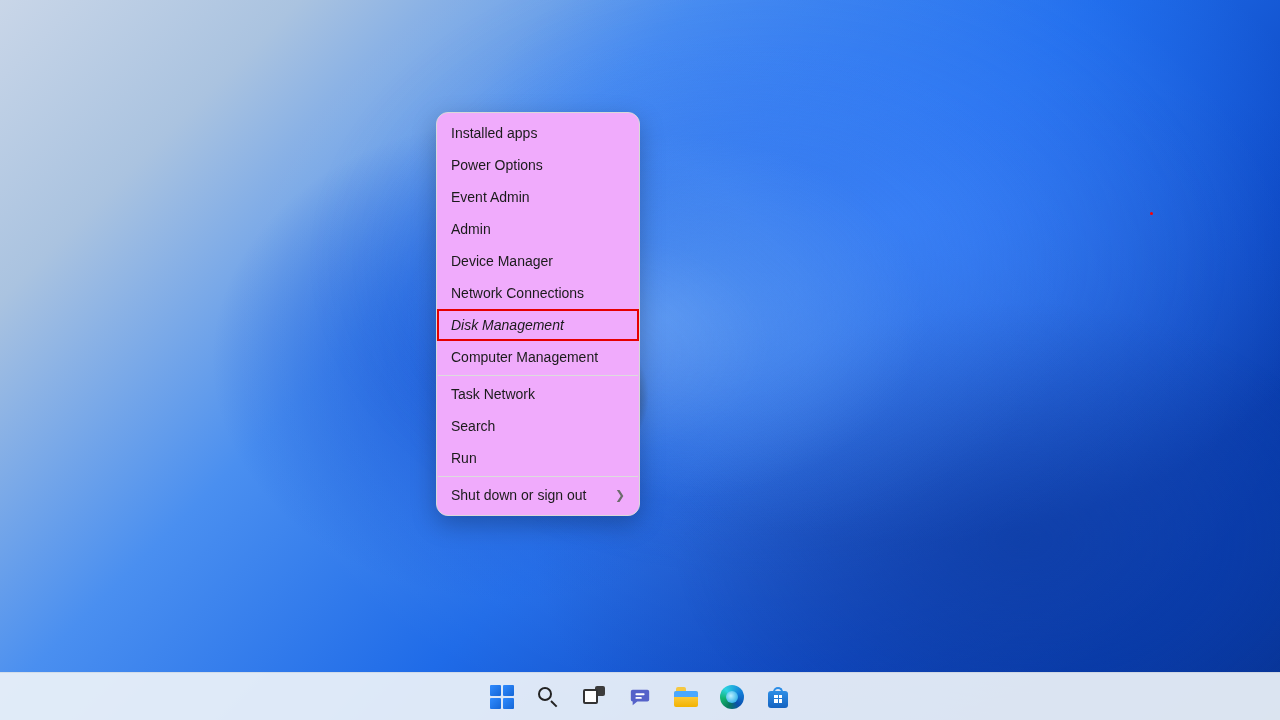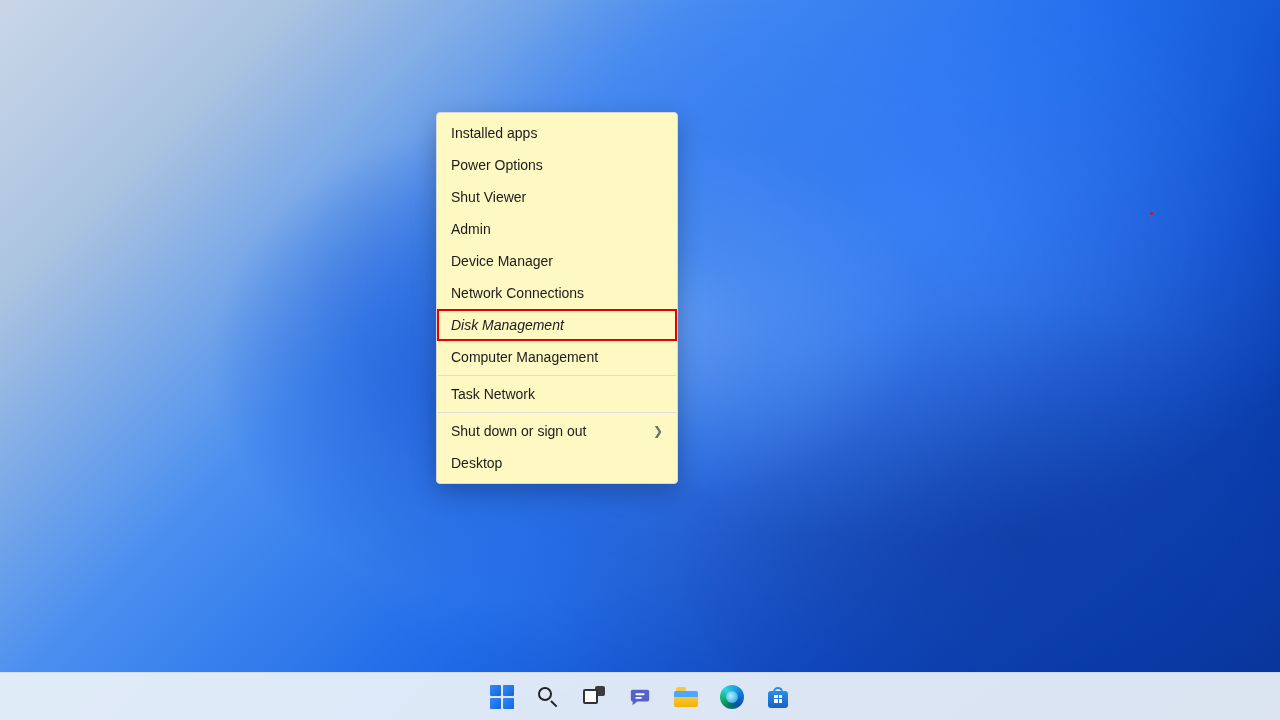--- a/index.html
+++ b/index.html
@@ -35,24 +35,24 @@
     width: 3px; height: 3px;
     background: #ff0000;
     border-radius: 50%;
   }
 
   
   .context-menu {
     position: absolute;
     left: 436px;
     top: 112px;
-    width: 242px;
-    background: #fef9c3;
+    width: 204px;
+    background: #f0abfc;
     border: 1px solid #d9d9d9;
-    border-radius: 4px;
+    border-radius: 12px;
     box-shadow: 0 8px 24px rgba(0,0,0,0.25);
     padding: 4px 0;
     font-size: 14px;
     color: #1b1b1b;
   }
   .menu-item {
     display: flex;
     align-items: center;
     justify-content: space-between;
     height: 32px;
@@ -138,48 +138,51 @@
 </div>
 
 <div class="context-menu">
   <div class="menu-item">
     <span>Installed apps</span>
   </div>
   <div class="menu-item">
     <span>Power Options</span>
   </div>
   <div class="menu-item">
-    <span>Shut Viewer</span>
+    <span>Event Admin</span>
   </div>
   <div class="menu-item">
     <span>Admin</span>
   </div>
   <div class="menu-item">
     <span>Device Manager</span>
   </div>
   <div class="menu-item">
     <span>Network Connections</span>
   </div>
   <div class="menu-item highlighted">
     <span>Disk Management</span>
   </div>
   <div class="menu-item">
     <span>Computer Management</span>
   </div>
   <div class="menu-separator"></div>
   <div class="menu-item">
     <span>Task Network</span>
   </div>
+  <div class="menu-item">
+    <span>Search</span>
+  </div>
+  <div class="menu-item">
+    <span>Run</span>
+  </div>
   <div class="menu-separator"></div>
   <div class="menu-item">
     <span>Shut down or sign out</span>
     <span class="chevron">❯</span>
-  </div>
-  <div class="menu-item">
-    <span>Desktop</span>
   </div>
 </div>
 
 <div class="taskbar">
   <div class="taskbar-item">
     <span class="icon start-icon">
       <div></div>
         <div></div>
         <div></div>
         <div></div>

